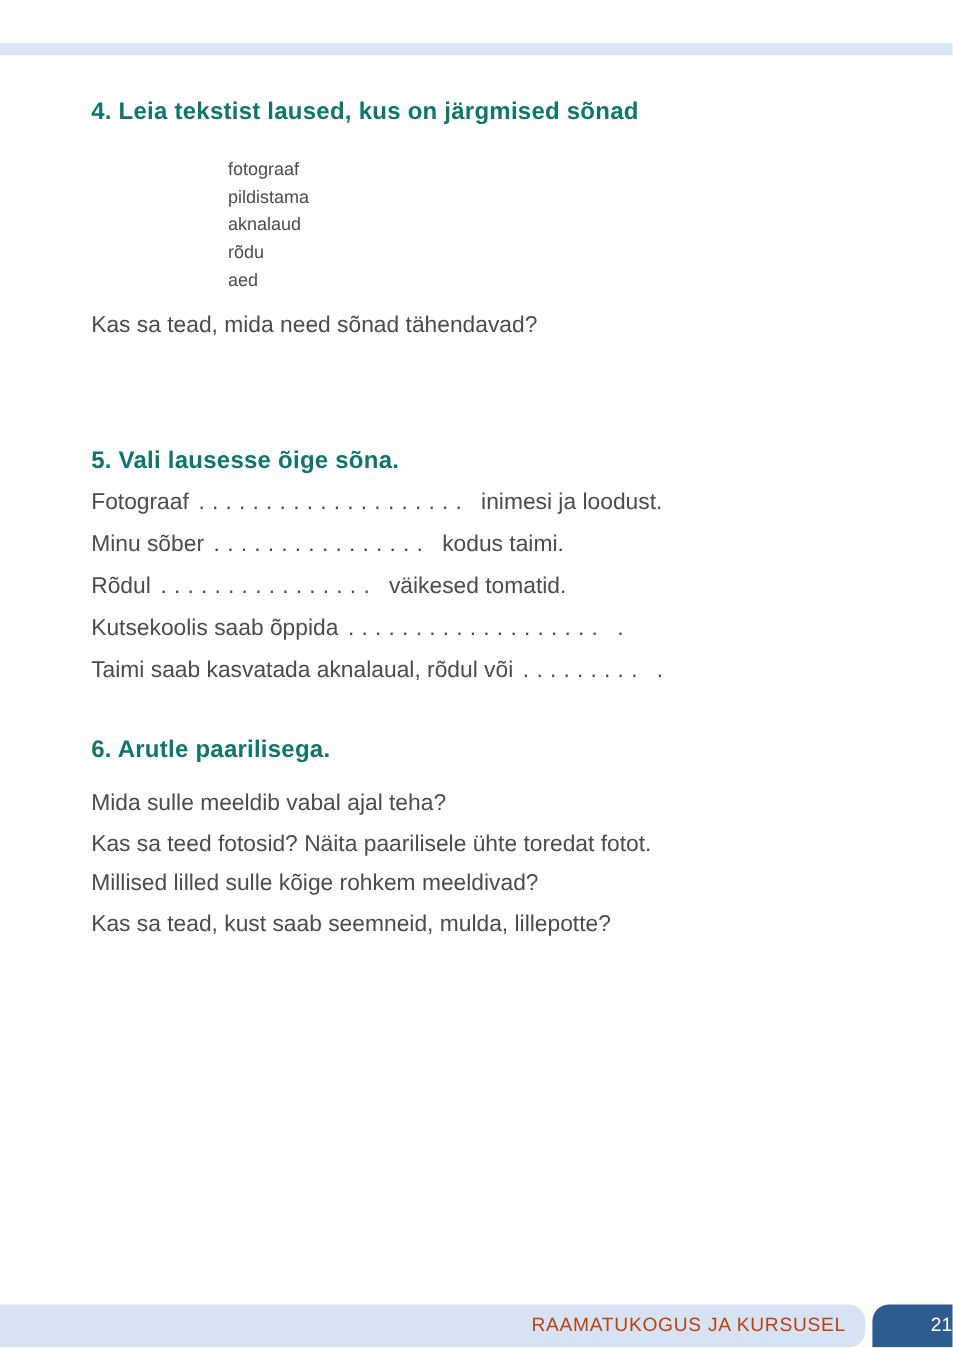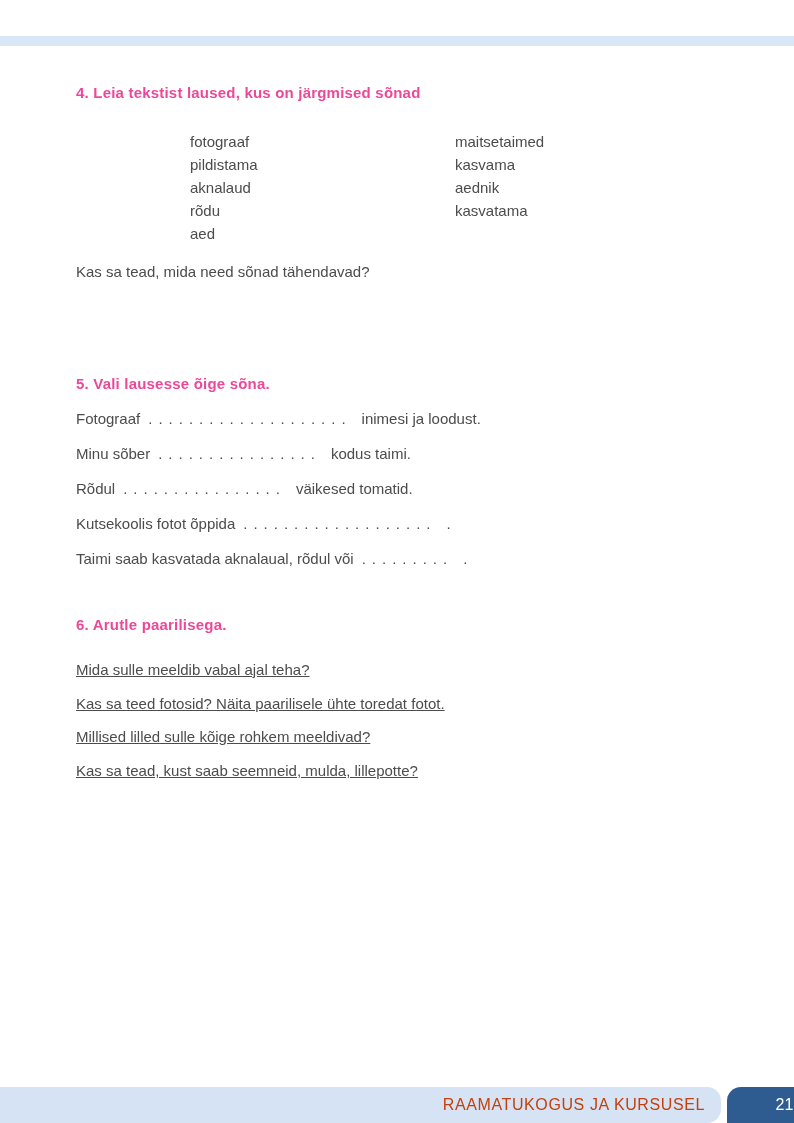--- a/index.html
+++ b/index.html
@@ -18,54 +18,54 @@
     position: absolute;
     top: 36px; left: 0; right: 0;
     height: 10px;
     background: #d9e6f5;
   }
   .content {
     position: absolute;
     top: 0; left: 76px; right: 60px;
   }
   h2.ex-title {
-    font-size: 15px;
+    font-size: 20px;
     font-weight: 700;
-    color: #ec4899;
+    color: #0f766e;
     line-height: 18px;
     letter-spacing: 0.2px;
   }
   #ex4-title { margin-top: 84px; }
   .word-columns {
     display: flex;
     margin-top: 28px;
     margin-left: 114px;
   }
   .word-columns ul { list-style: none; }
   .word-columns ul li {
     font-size: 15px;
     line-height: 23px;
     color: #4c4c4c;
   }
   .col-1 { width: 265px; }
   p.body-line {
-    font-size: 15px;
+    font-size: 19px;
     line-height: 18px;
     color: #4c4c4c;
   }
   #ex4-question { margin-top: 18px; }
   #ex5-title { margin-top: 94px; }
   .sentence { margin-top: 17px; white-space: nowrap; }
   .dots {
     letter-spacing: 6px;
     margin: 0 10px 0 8px;
     color: #4c4c4c;
   }
   #ex6-title { margin-top: 48px; }
-  .q-line { margin-top: 15.5px; text-decoration: underline; }
+  .q-line { margin-top: 15.5px; }
   #q-0 { margin-top: 27px; }
   .footer-band {
     position: absolute;
     left: 0; top: 1087px; bottom: 0;
     width: 721px;
     background: #d6e3f4;
     border-radius: 0 14px 14px 0;
     text-align: right;
     padding-right: 16px;
   }
@@ -103,39 +103,33 @@
     <h2 class="ex-title" id="ex4-title">4. Leia tekstist laused, kus on järgmised sõnad</h2>
 
     <div class="word-columns">
       <ul class="col-1">
         <li>fotograaf</li>
         <li>pildistama</li>
         <li>aknalaud</li>
         <li>rõdu</li>
         <li>aed</li>
       </ul>
-      <ul class="col-2">
-        <li>maitsetaimed</li>
-        <li>kasvama</li>
-        <li>aednik</li>
-        <li>kasvatama</li>
-      </ul>
     </div>
 
     <p class="body-line" id="ex4-question">Kas sa tead, mida need sõnad tähendavad?</p>
 
     <h2 class="ex-title" id="ex5-title">5. Vali lausesse õige sõna.</h2>
 
     <p class="body-line sentence"><span>Fotograaf</span><span class="dots">....................</span><span>inimesi ja loodust.</span></p>
 
     <p class="body-line sentence"><span>Minu sõber</span><span class="dots">................</span><span>kodus taimi.</span></p>
 
     <p class="body-line sentence"><span>Rõdul</span><span class="dots">................</span><span>väikesed tomatid.</span></p>
 
-    <p class="body-line sentence"><span>Kutsekoolis fotot õppida</span><span class="dots">...................</span><span>.</span></p>
+    <p class="body-line sentence"><span>Kutsekoolis saab õppida</span><span class="dots">...................</span><span>.</span></p>
 
     <p class="body-line sentence"><span>Taimi saab kasvatada aknalaual, rõdul või</span><span class="dots">.........</span><span>.</span></p>
 
     <h2 class="ex-title" id="ex6-title">6. Arutle paarilisega.</h2>
 
     <p class="body-line q-line" id="q-0">Mida sulle meeldib vabal ajal teha?</p>
     <p class="body-line q-line">Kas sa teed fotosid? Näita paarilisele ühte toredat fotot.</p>
     <p class="body-line q-line">Millised lilled sulle kõige rohkem meeldivad?</p>
     <p class="body-line q-line">Kas sa tead, kust saab seemneid, mulda, lillepotte?</p>
 

